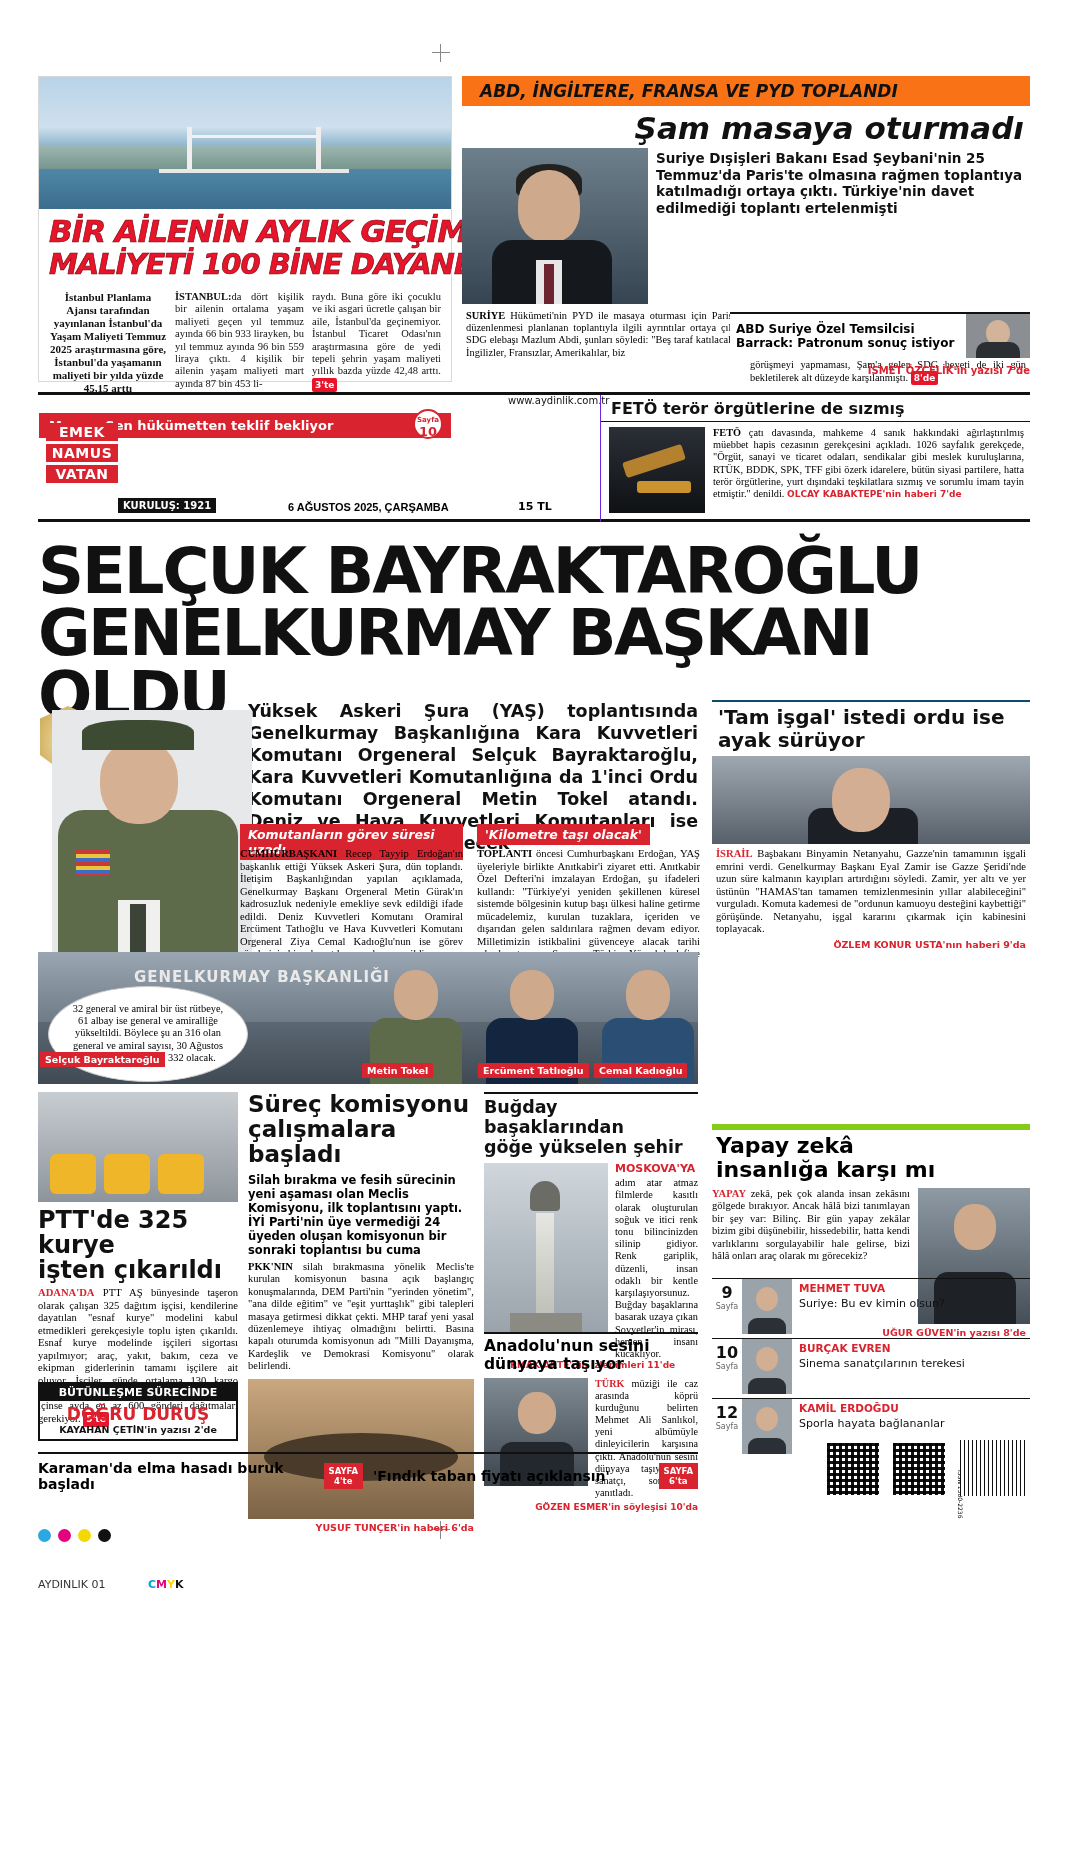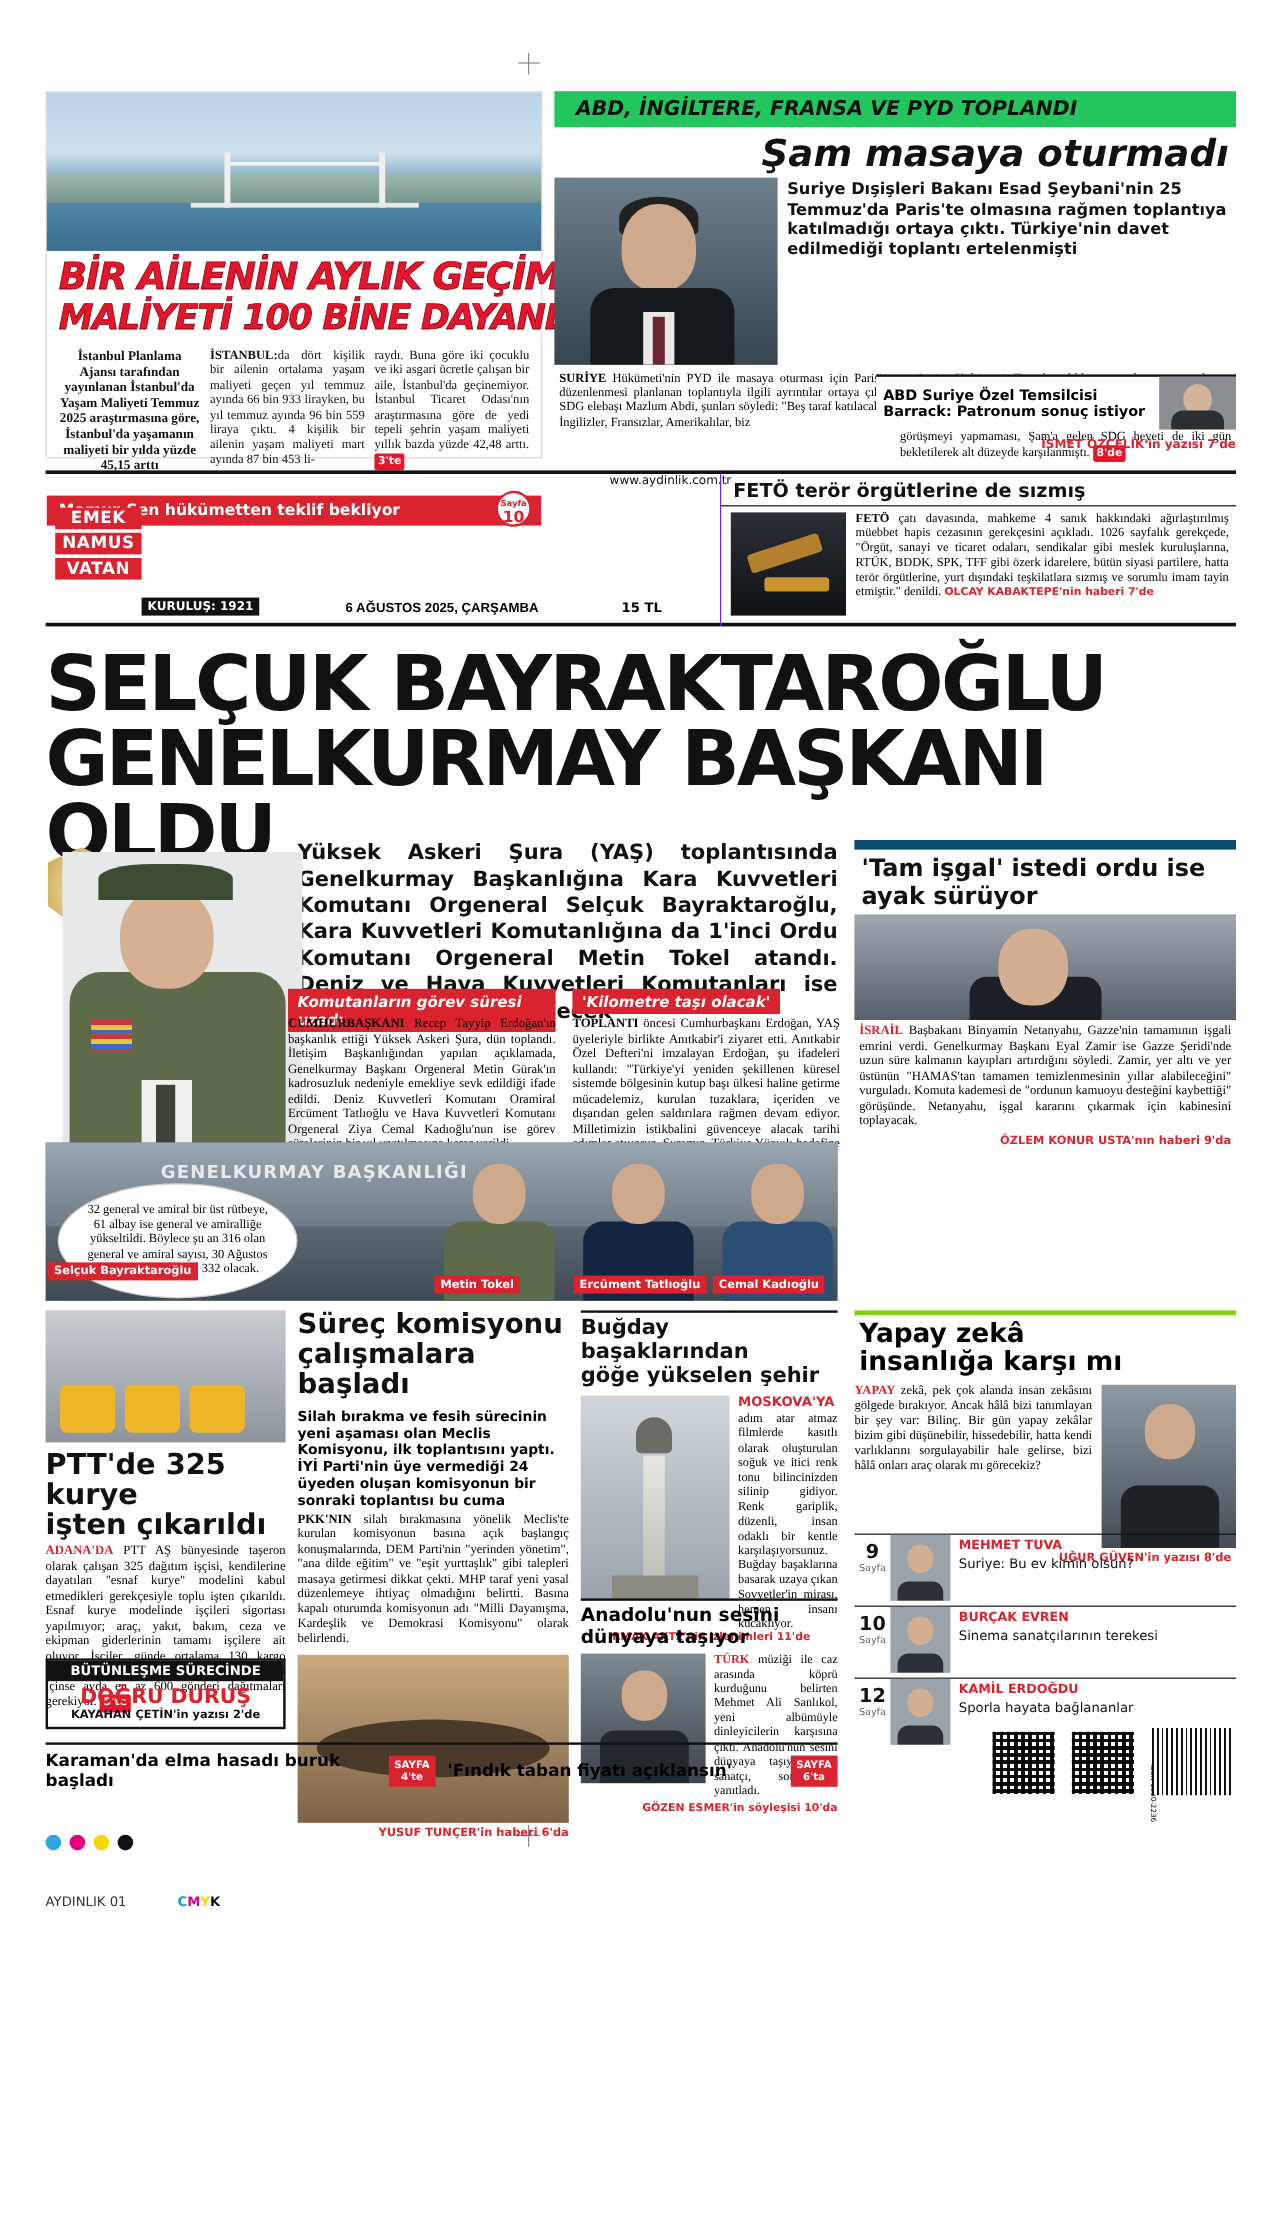--- a/index.html
+++ b/index.html
@@ -100,21 +100,21 @@
     position: absolute; right: 8px; top: -4px; background: #fff; color: #d9232e;
     border: 2px solid #d9232e; border-radius: 50%; width: 30px; height: 30px;
     font-size: 13px; text-align: center; line-height: 11px; padding-top: 4px;
   }
   .tl-foot .pg small { display: block; font-size: 7px; }
 
   .top-right {
     position: absolute; left: 462px; top: 76px; width: 568px; height: 306px;
   }
   .tr-kicker {
-    background: #22c55e; color: #111;
+    background: #f97316; color: #111;
     font-family: "DejaVu Sans", sans-serif; font-weight: bold; font-style: italic;
     font-size: 17px; padding: 5px 10px 5px 18px;
   }
   .tr-head {
     font-family: "DejaVu Sans", sans-serif; font-weight: bold; font-style: italic;
     font-size: 31px; text-align: right; padding: 4px 6px 2px 0; color: #111;
   }
   .tr-wrap { display: flex; gap: 8px; }
   .tr-photo {
     width: 186px; height: 156px; background: linear-gradient(#6e7f8c, #354450);
@@ -330,21 +330,21 @@
   .tag-selcuk {
     position: absolute; left: 40px; top: 1052px;
     background: #d9232e; color: #fff; font-family: "DejaVu Sans", sans-serif;
     font-weight: bold; font-size: 9.5px; padding: 2px 5px; line-height: 11px;
   }
 
   
   .right-col {
     position: absolute; left: 712px; top: 700px; width: 318px;
   }
-  .rc-box { border-top: 8px solid #0c4a6e; padding-top: 4px; }
+  .rc-box { border-top: 2px solid #0c4a6e; padding-top: 4px; }
   .rc-title {
     font-family: "DejaVu Sans", sans-serif; font-weight: bold; font-size: 20px;
     line-height: 23px; color: #111; padding: 0 6px 4px 6px;
   }
   .rc-photo {
     width: 100%; height: 88px; background: linear-gradient(#9fa8b0, #57606a);
     position: relative; overflow: hidden; margin-bottom: 4px;
   }
   .rc-photo .hh { position: absolute; left: 120px; top: 12px; width: 58px; height: 64px; background: #d4ae92; border-radius: 46%; }
   .rc-photo .bb { position: absolute; left: 96px; bottom: 0; width: 110px; height: 36px; background: #1c2026; border-radius: 14px 14px 0 0; }
@@ -465,22 +465,22 @@
   .anadolu .photo .h { position: absolute; left: 34px; top: 14px; width: 38px; height: 42px; background: #cea98b; border-radius: 46%; }
   .anadolu .photo .b { position: absolute; left: 16px; bottom: 0; width: 74px; height: 44px; background: #23282e; border-radius: 12px 12px 0 0; }
   .anadolu .tx { font-size: 10.2px; line-height: 12.1px; text-align: justify; }
   .anadolu .ref {
     font-family: "DejaVu Sans", sans-serif; font-weight: bold; font-size: 9px;
     color: #d9232e; text-align: right; padding-top: 3px;
   }
 
   
   .yapay {
-    position: absolute; left: 712px; top: 1092px; width: 318px;
-    border-top: 4px solid #84cc16; padding-top: 4px;
+    position: absolute; left: 712px; top: 1124px; width: 318px;
+    border-top: 6px solid #84cc16; padding-top: 4px;
   }
   .yapay .title {
     font-family: "DejaVu Sans", sans-serif; font-weight: bold; font-size: 22px;
     line-height: 24px; padding: 0 4px;
   }
   .yapay .body { display: flex; gap: 8px; padding-top: 6px; }
   .yapay .tx { font-size: 10.5px; line-height: 12.4px; text-align: justify; flex: 1; }
   .yapay .photo {
     width: 112px; height: 136px; flex: none;
     background: linear-gradient(#8e9aa4, #454e57); position: relative; overflow: hidden;

